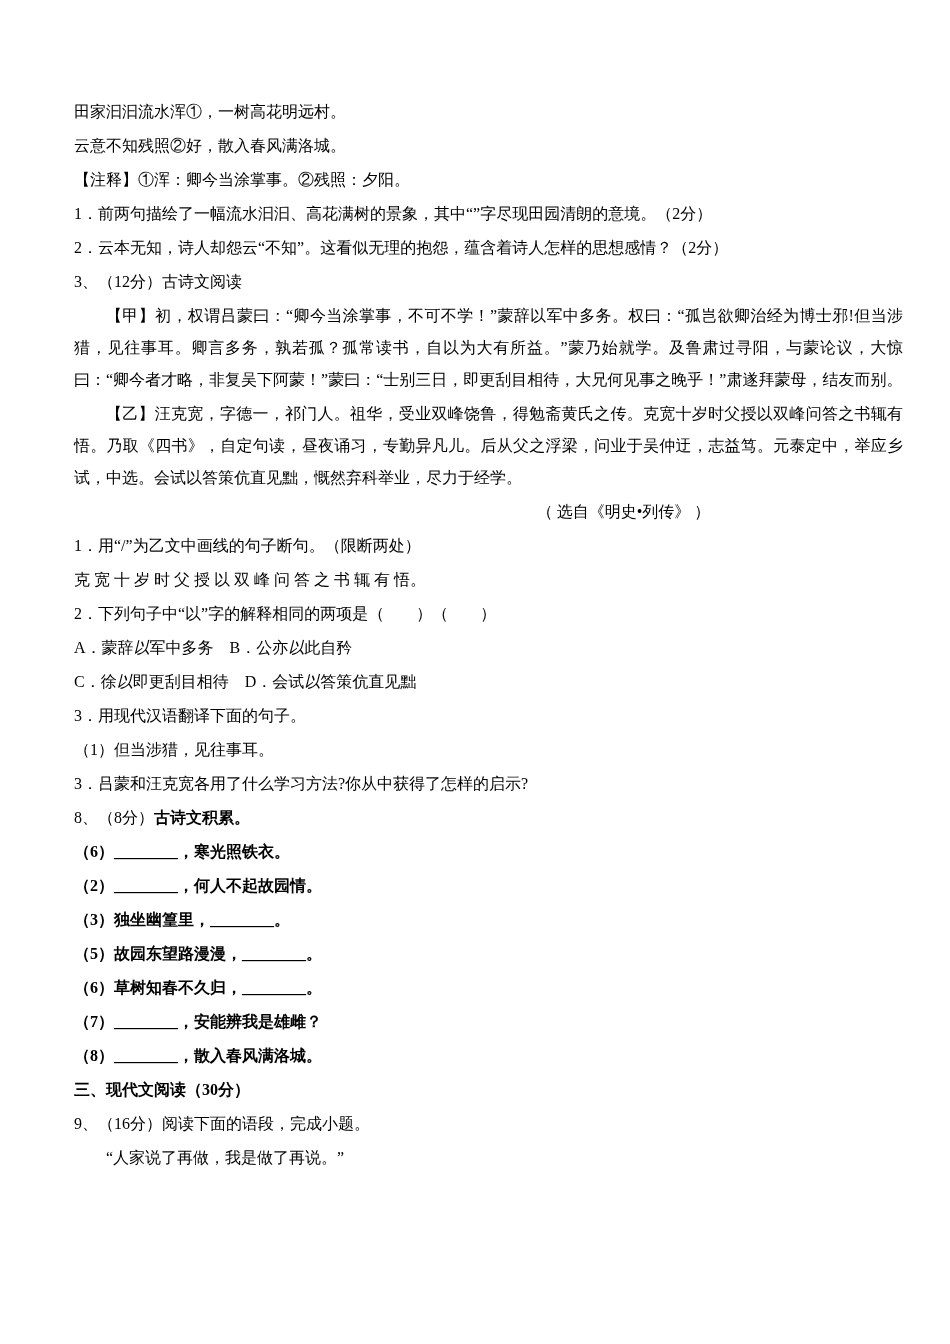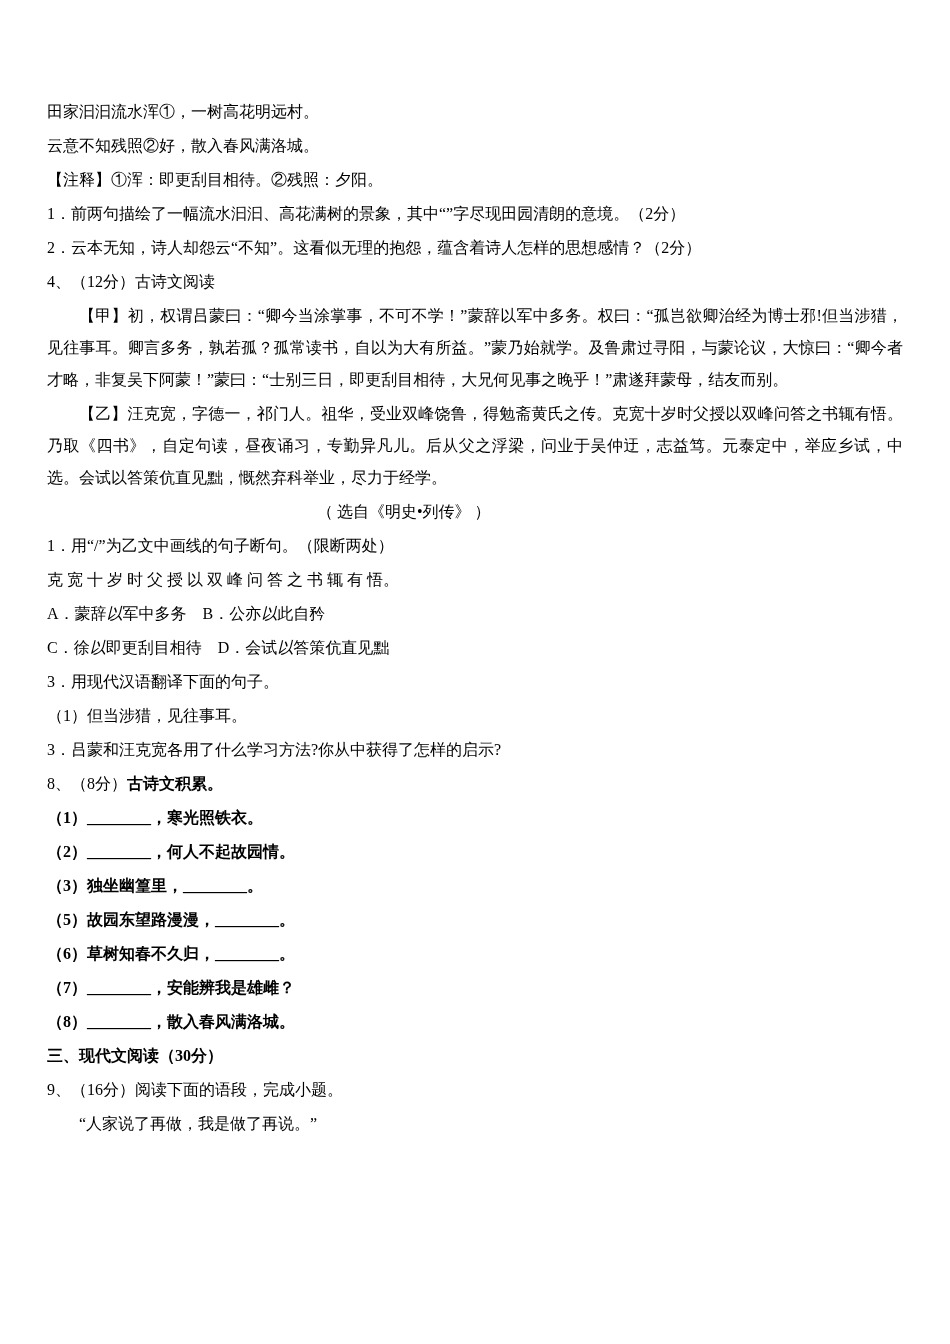--- a/index.html
+++ b/index.html
@@ -12,65 +12,66 @@
     color: #000000;
     overflow: hidden;
   }
   .page {
     width: 950px;
     height: 1344px;
     background: #ffffff;
     overflow: hidden;
   }
   .content {
-    padding: 96px 47px 0 47px;
+    padding: 96px 47px 0 74px;
   }
   .para {
     line-height: 32px;
     margin-bottom: 2px;
     text-align: left;
     word-break: break-all;
   }
   .para.justify {
     text-align: justify;
     text-indent: 2em;
   }
   .para.source {
-    text-align: left;
+    text-align: center;
     padding-left: 270px;
   }
   .para.quote {
     text-indent: 2em;
   }
   .bold { font-weight: bold; }
   .italic { font-style: italic; }
 </style>
 </head>
 <body>
 
 <div class="page">
   <div class="content" id="content">
       <p class="para"><span>田家汩汩流水浑①，一树高花明远村。</span></p>
       <p class="para"><span>云意不知残照②好，散入春风满洛城。</span></p>
-      <p class="para"><span>【注释】①浑：即更刮目相待。②残照：夕阳。</span></p>
+      <p class="para"><span>【注释】①浑：卿今当涂掌事。②残照：夕阳。</span></p>
       <p class="para"><span>1．前两句描绘了一幅流水汩汩、高花满树的景象，其中“”字尽现田园清朗的意境。（2分）</span></p>
       <p class="para"><span>2．云本无知，诗人却怨云“不知”。这看似无理的抱怨，蕴含着诗人怎样的思想感情？（2分）</span></p>
-      <p class="para"><span>4、（12分）古诗文阅读</span></p>
+      <p class="para"><span>3、（12分）古诗文阅读</span></p>
       <p class="para justify"><span>【甲】初，权谓吕蒙曰：“卿今当涂掌事，不可不学！”蒙辞以军中多务。权曰：“孤岂欲卿治经为博士邪!但当涉猎，见往事耳。卿言多务，孰若孤？孤常读书，自以为大有所益。”蒙乃始就学。及鲁肃过寻阳，与蒙论议，大惊曰：“卿今者才略，非复吴下阿蒙！”蒙曰：“士别三日，即更刮目相待，大兄何见事之晚乎！”肃遂拜蒙母，结友而别。</span></p>
       <p class="para justify"><span>【乙】汪克宽，字德一，祁门人。祖华，受业双峰饶鲁，得勉斋黄氏之传。克宽十岁时父授以双峰问答之书辄有悟。乃取《四书》，自定句读，昼夜诵习，专勤异凡儿。后从父之浮梁，问业于吴仲迂，志益笃。元泰定中，举应乡试，中选。会试以答策伉直见黜，慨然弃科举业，尽力于经学。</span></p>
       <p class="para source"><span>（ 选自《明史•列传》 ）</span></p>
       <p class="para"><span>1．用“/”为乙文中画线的句子断句。（限断两处）</span></p>
       <p class="para"><span>克 宽 十 岁 时 父 授 以 双 峰 问 答 之 书 辄 有 悟。</span></p>
+      <p class="para"><span>2．下列句子中“以”字的解释相同的两项是（　　）（　　）</span></p>
       <p class="para"><span>A．蒙辞</span><span class="italic">以</span><span>军中多务　B．公亦</span><span class="italic">以</span><span>此自矜</span></p>
       <p class="para"><span>C．徐</span><span class="italic">以</span><span>即更刮目相待　D．会试</span><span class="italic">以</span><span>答策伉直见黜</span></p>
       <p class="para"><span>3．用现代汉语翻译下面的句子。</span></p>
       <p class="para"><span>（1）但当涉猎，见往事耳。</span></p>
       <p class="para"><span>3．吕蒙和汪克宽各用了什么学习方法?你从中获得了怎样的启示?</span></p>
       <p class="para"><span>8、（8分）</span><span class="bold">古诗文积累。</span></p>
-      <p class="para"><span class="bold">（1）________，寒光照铁衣。</span></p>
+      <p class="para"><span class="bold">（6）________，寒光照铁衣。</span></p>
       <p class="para"><span class="bold">（2）________，何人不起故园情。</span></p>
       <p class="para"><span class="bold">（3）独坐幽篁里，________。</span></p>
       <p class="para"><span class="bold">（5）故园东望路漫漫，________。</span></p>
       <p class="para"><span class="bold">（6）草树知春不久归，________。</span></p>
       <p class="para"><span class="bold">（7）________，安能辨我是雄雌？</span></p>
       <p class="para"><span class="bold">（8）________，散入春风满洛城。</span></p>
       <p class="para"><span class="bold">三、现代文阅读（30分）</span></p>
       <p class="para"><span>9、（16分）阅读下面的语段，完成小题。</span></p>
       <p class="para quote"><span>“人家说了再做，我是做了再说。”</span></p>
     </div>

